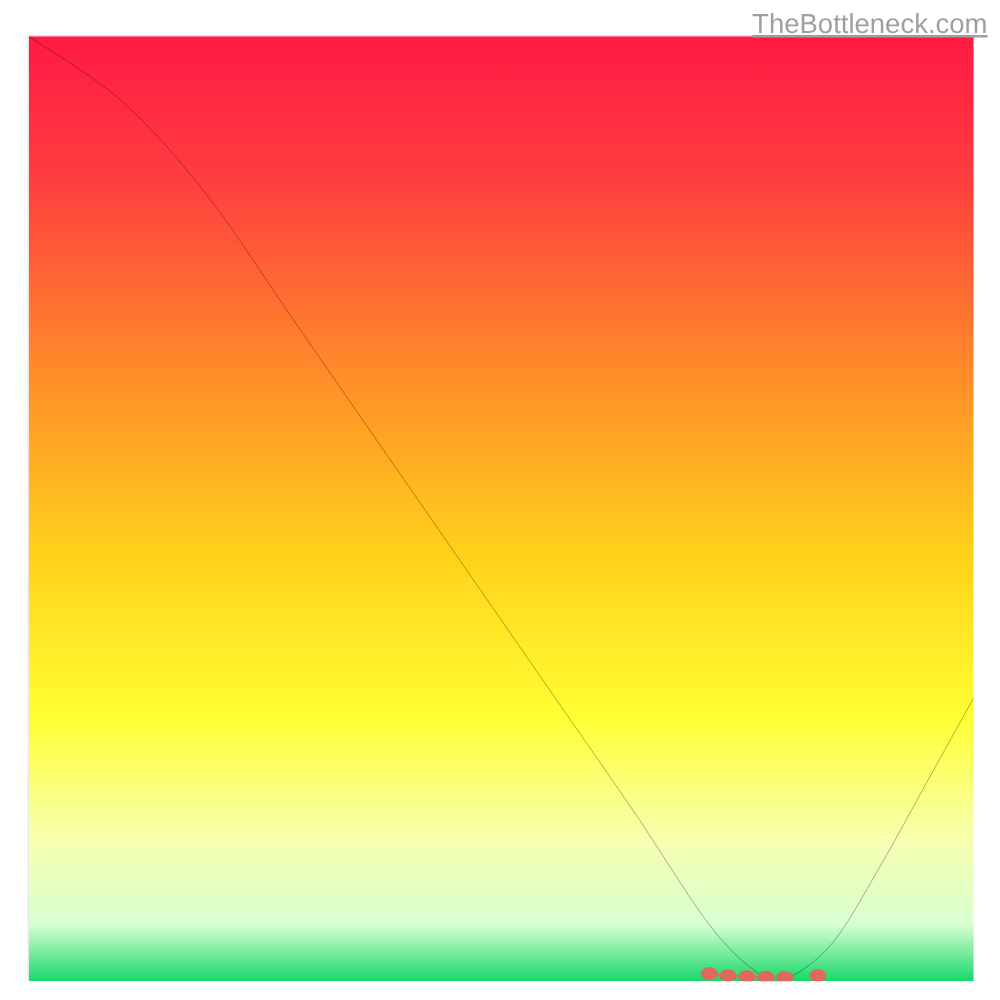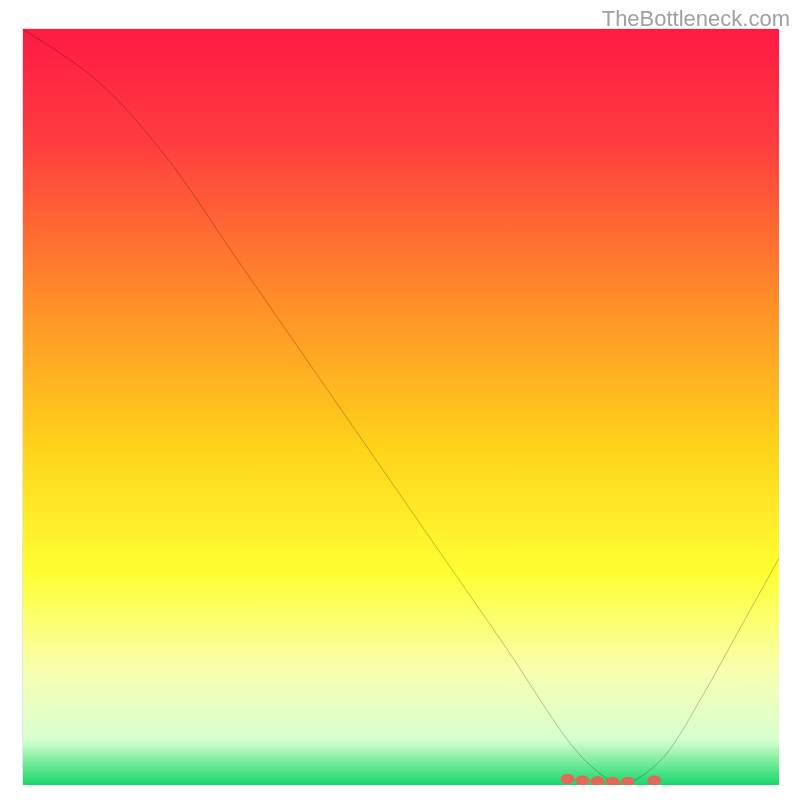--- a/index.html
+++ b/index.html
@@ -12,20 +12,21 @@
     position: relative;
   }
   .watermark {
     position: absolute;
     top: 6px;
     right: 10px;
     color: #9f9f9f;
     font-size: 22px;
     font-weight: 500;
     z-index: 10;
+    text-decoration: underline;
   }
   .plot-area {
     position: absolute;
     left: 22px;
     top: 28px;
     width: 756px;
     height: 756px;
     border: 0.5px solid rgba(0,0,0,0.1);
     box-sizing: border-box;
   }

